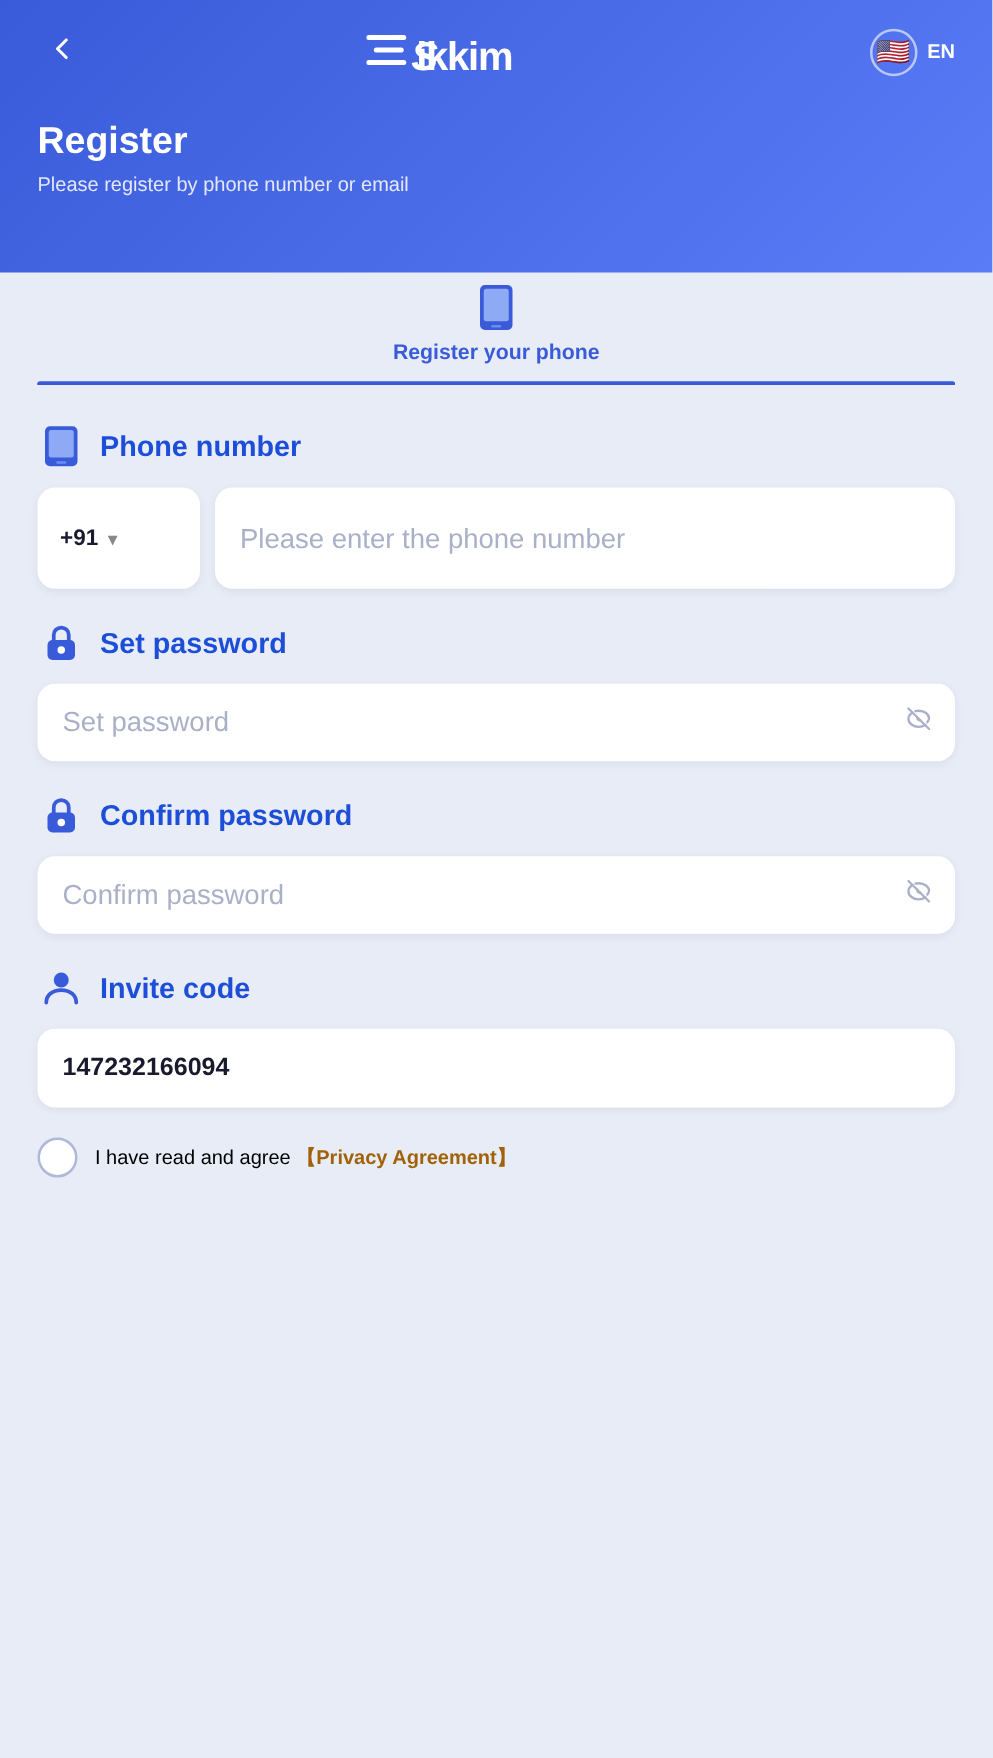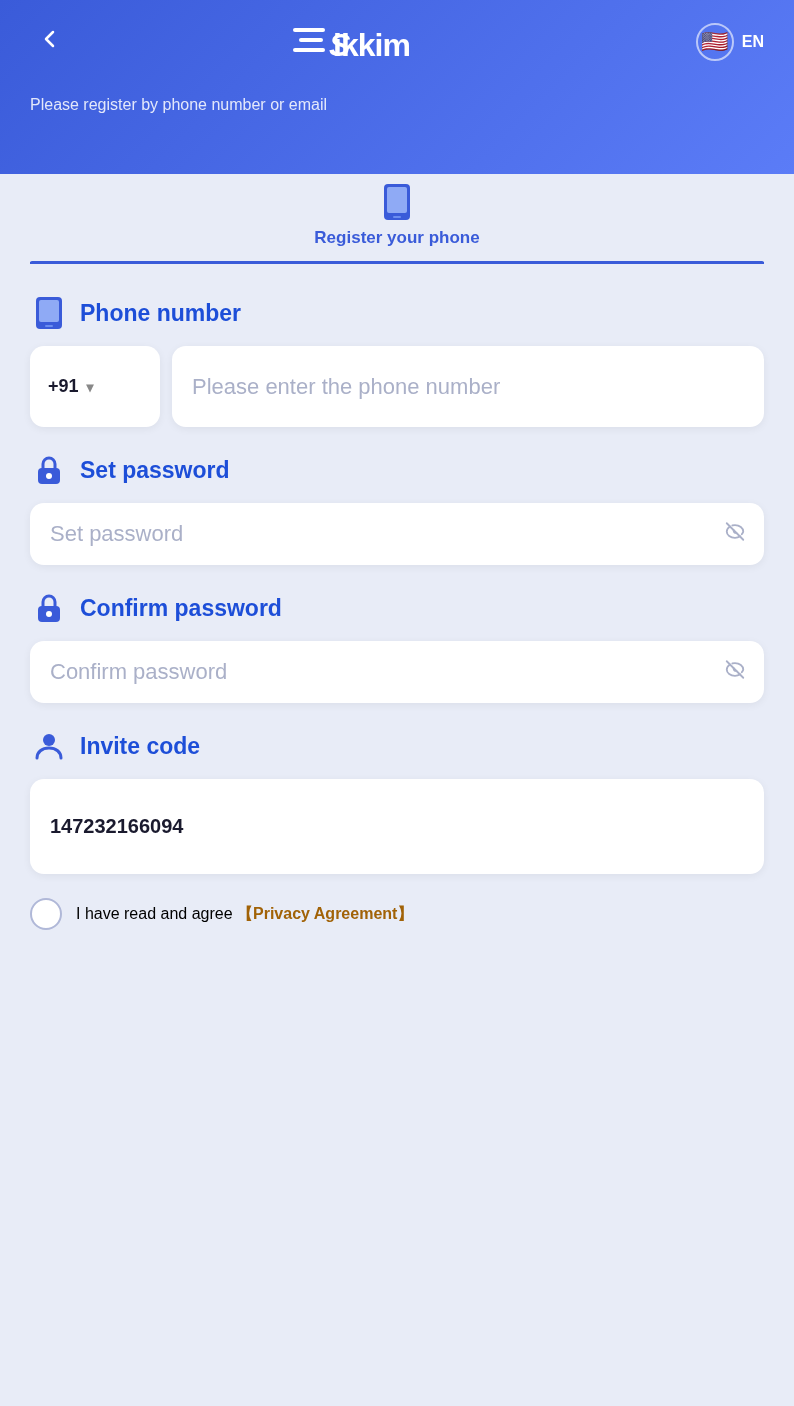--- a/index.html
+++ b/index.html
@@ -196,21 +196,21 @@
       transform: translateY(-50%);
       color: #aab0c8;
       font-size: 20px;
       cursor: pointer;
     }
 
     .invite-input {
       background: white;
       border: none;
       border-radius: 14px;
-      padding: 36px 20px;
+      padding: 20px 20px;
       font-size: 20px;
       font-weight: 600;
       color: #1a1a2e;
       width: 100%;
       outline: none;
       box-shadow: 0 2px 8px rgba(0,0,0,0.06);
     }
 
     
     .agreement-row {
@@ -261,20 +261,21 @@
         <text x="36" y="36" font-size="32" font-weight="800" fill="white" font-family="Arial, sans-serif" font-style="italic">S</text>
       </svg>
     </div>
     <div class="lang-btn">
       <div class="flag-circle">
         <span>🇺🇸</span>
       </div>
       <span>EN</span>
     </div>
   </div>
+  <div class="header-title">Register</div>
   <div class="header-subtitle">Please register by phone number or email</div>
 </div>
 
 <div class="tabs-container">
   <div class="tabs">
 
     <div class="tab active">
       <div class="tab-icon">
         <svg width="42" height="42" viewBox="0 0 42 42" fill="none">
           <rect x="8" y="3" width="26" height="36" rx="4" fill="#3a5bd9"></rect>

